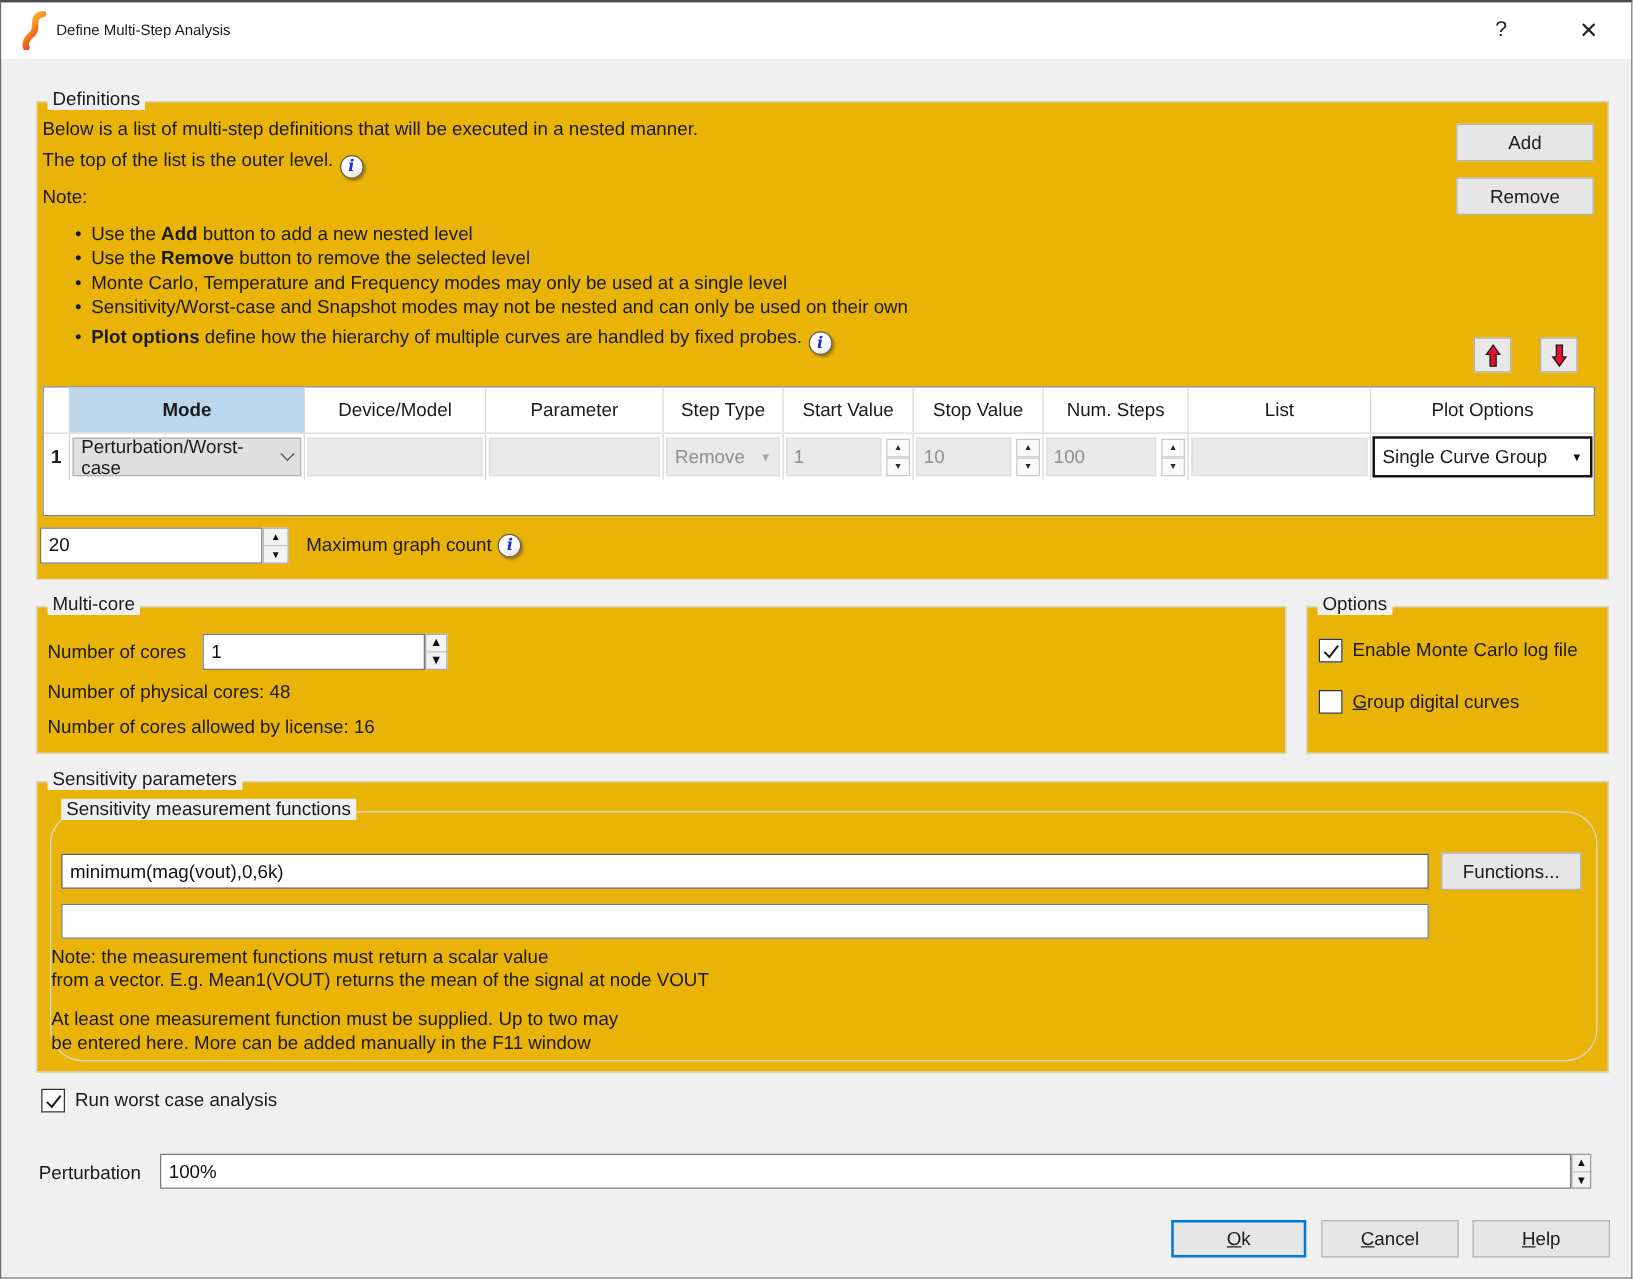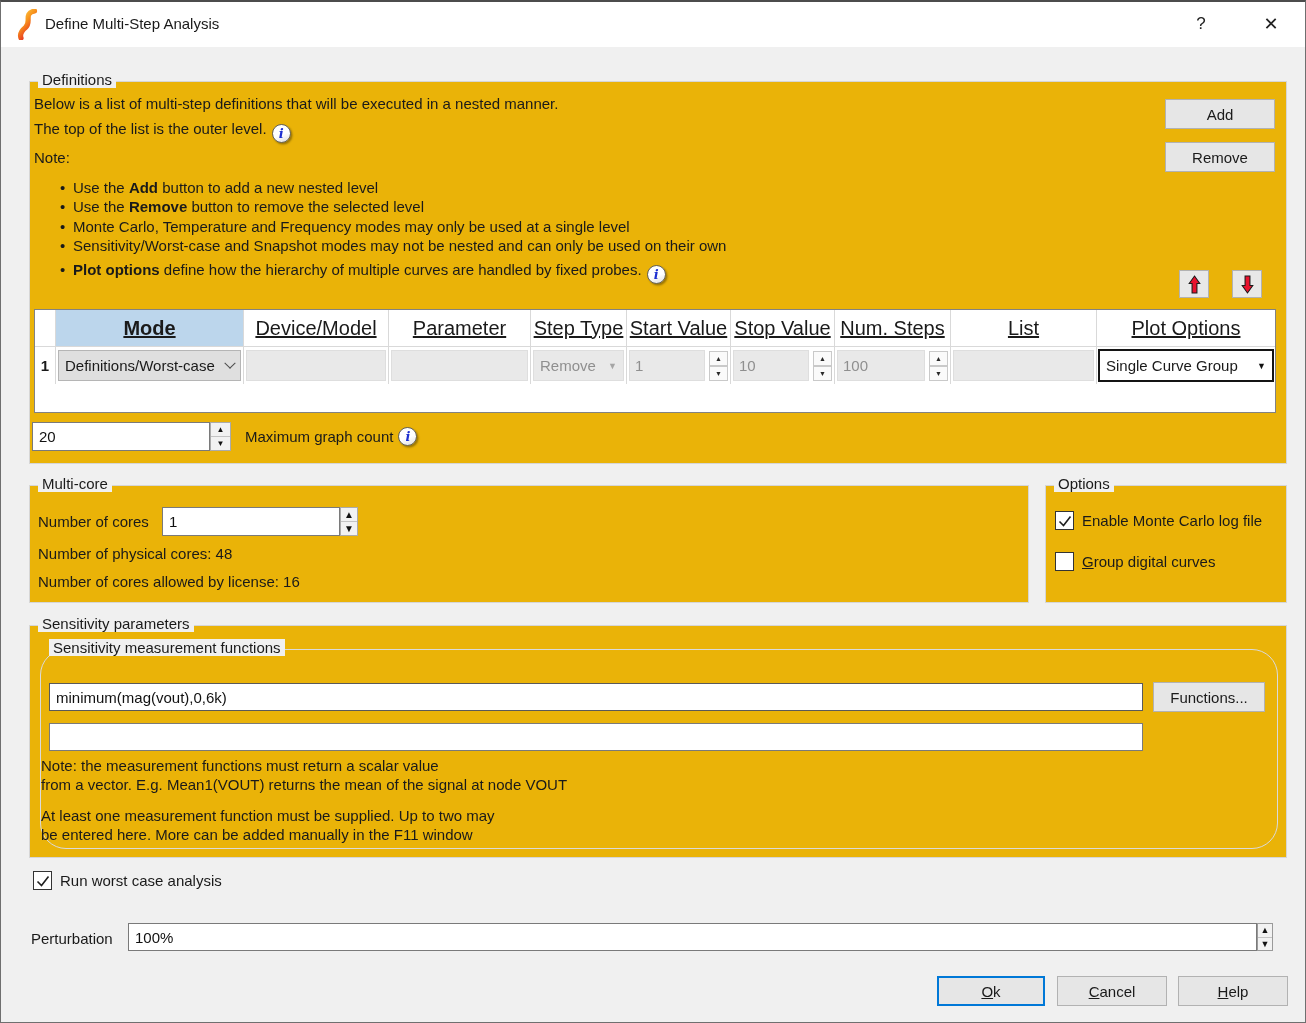--- a/index.html
+++ b/index.html
@@ -5,21 +5,21 @@
   * { box-sizing: border-box; margin: 0; padding: 0; }
   html,body { background:#cfcfcf; }
   body { font-family:"Liberation Sans","DejaVu Sans",sans-serif; font-size:15px; color:#1a1a1a; }
   #app { position:relative; width:1306px; height:1023px; background:#f0f0f0;
          border:1px solid #6f6f6f; border-top:2px solid #4c4c4c; overflow:hidden; }
 
   
   .titlebar { position:absolute; left:0; top:0; width:100%; height:45px; background:#ffffff;
               display:flex; align-items:center; }
   .titlebar .logo { position:absolute; left:13px; top:7px; }
-  .titlebar .title { position:absolute; left:44px; top:0; line-height:44px; font-size:15px; }
+  .titlebar .title { position:absolute; left:44px; top:0; line-height:44px; font-size:12px; }
   .tb-btn { position:absolute; top:0; height:44px; display:flex; align-items:center; justify-content:center;
             font-size:17px; color:#222; cursor:default; }
   .tb-help { left:1180px; width:40px; }
   .tb-close { left:1245px; width:50px; font-size:18px; font-weight:300; }
 
   
   .group { position:absolute; border:1px solid #d6d6d6; background:#eab308; }
   .group > .legend { position:absolute; top:-11px; left:8px; background:#f0f0f0; padding:0 4px; white-space:nowrap; }
 
   
@@ -44,21 +44,21 @@
   .arrow-btn { position:absolute; width:30px; height:28px; background:#e8e8e8; border:1px solid #b2b2b2;
                display:flex; align-items:center; justify-content:center; }
 
   
   .steptable { position:absolute; left:4px; top:227px; width:1242px; height:104px;
                background:#ffffff; border:1px solid #828282; }
   .trow { display:flex; }
   .trow .cell { border-right:1px solid #d9d9d9; flex:none; }
   .trow .cell:last-child { border-right:none; }
   .thead { height:37px; border-bottom:1px solid #d9d9d9; }
-  .thead .cell { display:flex; align-items:center; justify-content:center; font-size:20px;text-decoration:underline; }
+  .thead .cell { display:flex; align-items:center; justify-content:center; font-size:15px; }
   .tbody { height:37px; }
   .c0{width:21px}.c1{width:188px}.c2{width:145px}.c3{width:142px}.c4{width:96px}
   .c5{width:104px}.c6{width:104px}.c7{width:116px}.c8{width:146px}.c9{width:178px}
   .hl { background:#bcd6ec; font-weight:bold; }
   .rownum { display:flex; align-items:center; justify-content:center; font-weight:bold; }
   .widget { margin:3px 2px; height:31px; display:flex; align-items:center; }
   .cellfill { background:#e9e9e9; border:1px solid #dedede; flex:1; height:31px; }
   .combo-grey { background:#dfdfdf; border:1px solid #b5b5b5; flex:1; height:31px;
                 display:flex; align-items:center; padding:0 6px; }
   .combo-grey .chev { width:8px; height:8px; border-right:1.6px solid #4d4d4d; border-bottom:1.6px solid #4d4d4d;
@@ -160,21 +160,21 @@
         <div class="cell c6">Stop Value</div>
         <div class="cell c7">Num. Steps</div>
         <div class="cell c8">List</div>
         <div class="cell c9">Plot Options</div>
       </div>
       <div class="trow tbody">
         <div class="cell c0 rownum">1</div>
         <div class="cell c1">
           <div class="widget">
               <div class="combo-grey">
-                <span>Definitions/Worst-case</span>
+                <span>Perturbation/Worst-case</span>
                 <span class="chev"></span>
               </div>
             </div>
         </div>
         <div class="cell c2">
           <div class="widget">
               <div class="cellfill"></div>
             </div>
         </div>
         <div class="cell c3">

